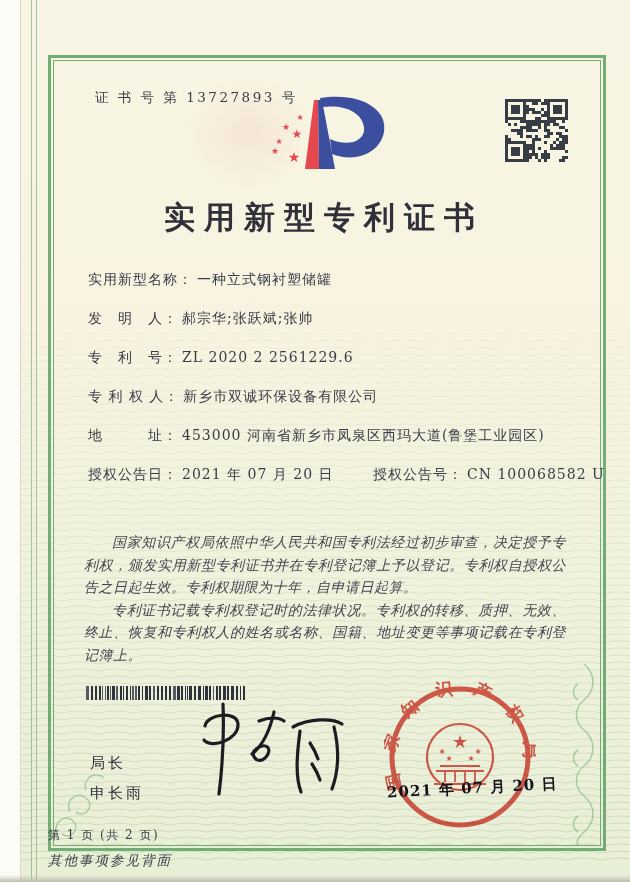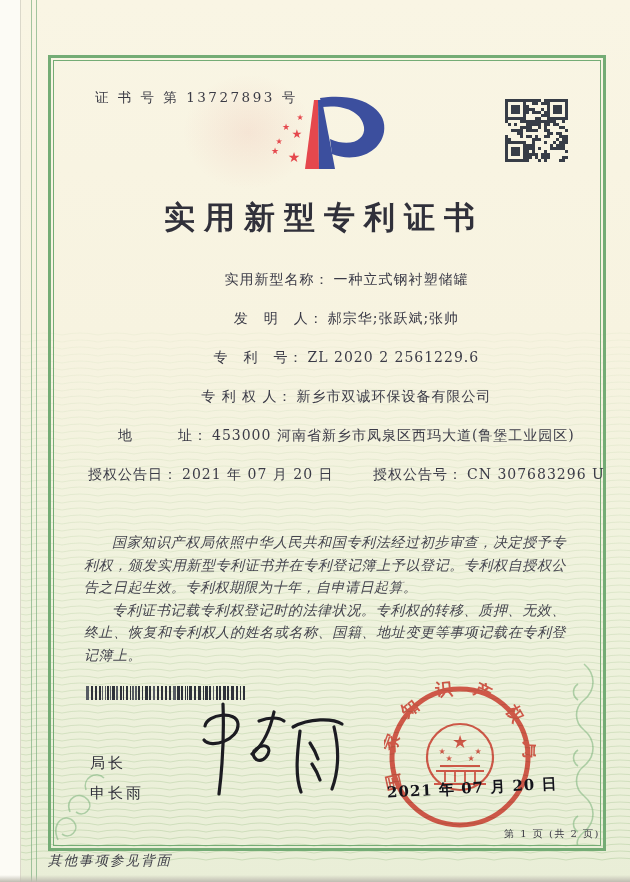--- a/index.html
+++ b/index.html
@@ -14,33 +14,33 @@
   #waves{position:absolute;left:0;top:0;z-index:0;pointer-events:none;}
   .ghost-seal{position:absolute;left:158px;top:52px;width:180px;height:160px;z-index:0;
     background:radial-gradient(closest-side,rgba(226,128,122,.13),rgba(226,128,122,0) 72%);}
   .frame{position:absolute;left:48px;top:55px;width:552px;height:790px;border:3px solid #74ac75;z-index:1;}
   .frame::after{content:"";position:absolute;inset:2px;border:1px solid #74ac75;}
   .certno{position:absolute;left:95px;top:89px;font-size:13.5px;letter-spacing:2.5px;color:#3c3c46;z-index:2;}
   .logo{position:absolute;left:260px;top:92px;width:148px;height:97px;z-index:2;}
   .qr{position:absolute;left:505px;top:99px;width:63px;height:63px;z-index:2;}
   .title{position:absolute;left:48px;width:552px;top:197px;text-align:center;font-size:31px;letter-spacing:9px;font-weight:600;color:#30303a;z-index:2;white-space:nowrap;}
   .fields{position:absolute;left:88px;top:271px;z-index:2;}
-  .frow{height:39px;font-size:14px;letter-spacing:1px;white-space:nowrap;color:#3b3b47;text-align:center;}
+  .frow{height:39px;font-size:14px;letter-spacing:1px;white-space:nowrap;color:#3b3b47;}
   .frow .lbl{margin-right:4px;}
   .grant2{margin-left:34px;}
   .paras{position:absolute;left:84px;width:482px;top:531px;z-index:2;
     font-size:14px;line-height:22.5px;text-align:justify;font-style:italic;color:#45454f;letter-spacing:.5px;}
   .paras p{margin:0;text-indent:2em;}
   .barcode{position:absolute;left:86px;top:686px;width:160px;height:14px;font-size:0;z-index:2;white-space:nowrap;}
   .barcode i{display:inline-block;height:100%;background:#2e323a;}
   .signer{position:absolute;left:90px;top:724px;font-size:15px;line-height:30px;letter-spacing:3px;color:#2e2e38;z-index:2;margin-top:24px;}
   .signature{position:absolute;left:193px;top:696px;z-index:3;}
   .seal{position:absolute;left:384px;top:681px;width:152px;height:152px;z-index:2;mix-blend-mode:multiply;opacity:.93;}
   .sealdate{position:absolute;left:387px;top:779px;font-size:15px;font-weight:600;letter-spacing:1px;color:#13131b;transform:rotate(-3deg);z-index:3;white-space:nowrap;}
-  .pagenote{position:absolute;left:48px;width:552px;top:827px;text-align:right;font-size:10px;letter-spacing:1.5px;color:#3b3b45;z-index:2;}
+  .pagenote{position:absolute;left:48px;width:552px;top:827px;text-align:left;font-size:12px;letter-spacing:1.5px;color:#3b3b45;z-index:2;}
   .backnote{position:absolute;left:48px;width:552px;top:852px;text-align:left;font-size:13.5px;font-style:italic;letter-spacing:2px;color:#3d3d47;z-index:2;}
   .flourish{position:absolute;z-index:1;pointer-events:none;}
 </style>
 </head>
 <body>
 
 <div class="scan">
 
   <svg id="waves" width="630" height="882">
       <path d="M-10 335 q18 -4 36 0 q18 -4 36 0 q18 -4 36 0 q18 -4 36 0 q18 -4 36 0 q18 -4 36 0 q18 -4 36 0 q18 -4 36 0 q18 -4 36 0 q18 -4 36 0 q18 -4 36 0 q18 -4 36 0 q18 -4 36 0 q18 -4 36 0 q18 -4 36 0 q18 -4 36 0 q18 -4 36 0 q18 -4 36 0 q18 -4 36 0" fill="none" stroke="#abc897" stroke-width="0.8" opacity="0.120"></path>
@@ -412,21 +412,21 @@
     </div>
     <div class="frow">
       <span class="lbl">专 利 权 人：</span><span>新乡市双诚环保设备有限公司</span>
     </div>
     <div class="frow">
       <span class="lbl">地　　　址：</span><span>453000 河南省新乡市凤泉区西玛大道(鲁堡工业园区)</span>
     </div>
     <div class="frow">
       <span class="lbl">授权公告日：</span><span>2021 年 07 月 20 日</span>
       <span class="grant2">
-        <span class="lbl">授权公告号：</span><span>CN 307683296 U</span>
+        <span class="lbl">授权公告号：</span><span>CN 100068582 U</span>
       </span>
     </div>
   </div>
 
   <div class="paras">
     <p>国家知识产权局依照中华人民共和国专利法经过初步审查，决定授予专利权，颁发实用新型专利证书并在专利登记簿上予以登记。专利权自授权公告之日起生效。专利权期限为十年，自申请日起算。</p>
     <p>专利证书记载专利权登记时的法律状况。专利权的转移、质押、无效、终止、恢复和专利权人的姓名或名称、国籍、地址变更等事项记载在专利登记簿上。</p>
   </div>
 
   <div class="barcode" id="barcode"><i style="width: 3px; margin-right: 2px; background: rgb(86, 91, 99);"></i><i style="width: 2px; margin-right: 2px;"></i><i style="width: 2px; margin-right: 2px;"></i><i style="width: 2px; margin-right: 1px;"></i><i style="width: 1px; margin-right: 2px; background: rgb(86, 91, 99);"></i><i style="width: 1px; margin-right: 1px; background: rgb(86, 91, 99);"></i><i style="width: 2px; margin-right: 1px;"></i><i style="width: 1px; margin-right: 1px; background: rgb(86, 91, 99);"></i><i style="width: 3px; margin-right: 1px;"></i><i style="width: 2px; margin-right: 2px; background: rgb(86, 91, 99);"></i><i style="width: 2px; margin-right: 1px;"></i><i style="width: 1px; margin-right: 2px;"></i><i style="width: 2px; margin-right: 2px;"></i><i style="width: 1px; margin-right: 1px;"></i><i style="width: 2px; margin-right: 1px; background: rgb(86, 91, 99);"></i><i style="width: 2px; margin-right: 1px; background: rgb(86, 91, 99);"></i><i style="width: 2px; margin-right: 2px;"></i><i style="width: 1px; margin-right: 2px;"></i><i style="width: 3px; margin-right: 1px;"></i><i style="width: 2px; margin-right: 2px;"></i><i style="width: 2px; margin-right: 2px; background: rgb(86, 91, 99);"></i><i style="width: 2px; margin-right: 2px;"></i><i style="width: 2px; margin-right: 2px;"></i><i style="width: 2px; margin-right: 2px;"></i><i style="width: 2px; margin-right: 2px;"></i><i style="width: 3px; margin-right: 1px; background: rgb(86, 91, 99);"></i><i style="width: 3px; margin-right: 1px;"></i><i style="width: 2px; margin-right: 2px;"></i><i style="width: 1px; margin-right: 1px;"></i><i style="width: 1px; margin-right: 1px;"></i><i style="width: 3px; margin-right: 2px;"></i><i style="width: 2px; margin-right: 2px;"></i><i style="width: 3px; margin-right: 2px;"></i><i style="width: 1px; margin-right: 1px;"></i><i style="width: 3px; margin-right: 1px;"></i><i style="width: 2px; margin-right: 2px;"></i><i style="width: 1px; margin-right: 2px; background: rgb(86, 91, 99);"></i><i style="width: 2px; margin-right: 1px;"></i><i style="width: 2px; margin-right: 2px;"></i><i style="width: 3px; margin-right: 1px;"></i><i style="width: 2px; margin-right: 2px;"></i><i style="width: 3px; margin-right: 2px;"></i><i style="width: 2px; margin-right: 2px;"></i><i style="width: 1px; margin-right: 2px;"></i><i style="width: 2px; margin-right: 1px;"></i></div>

